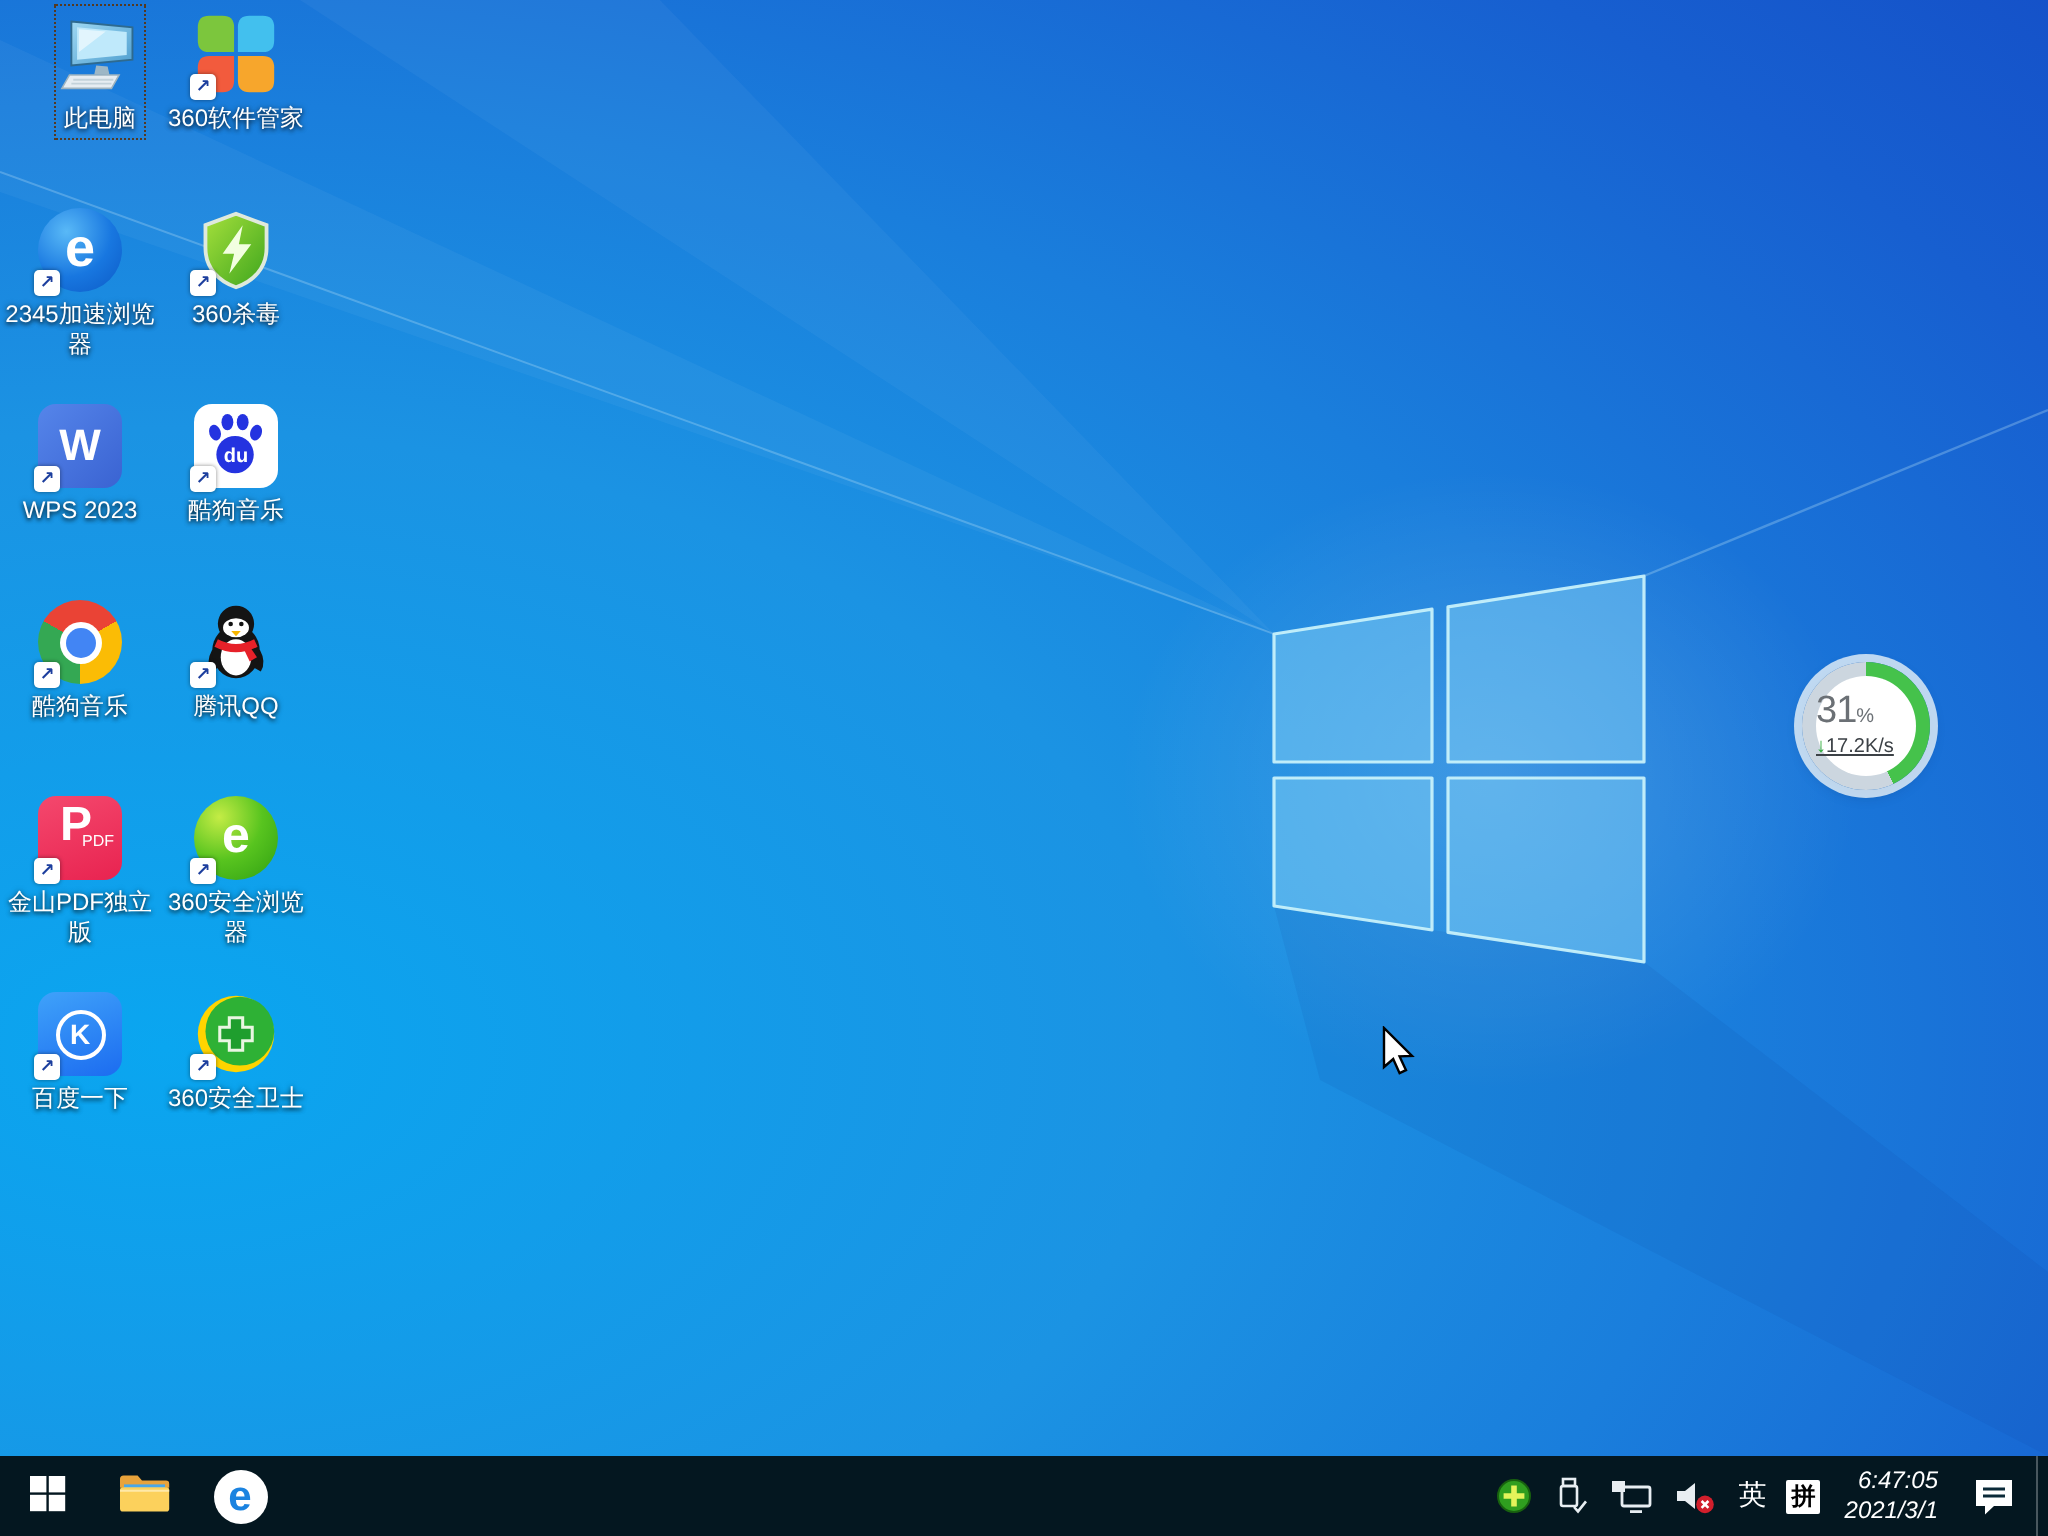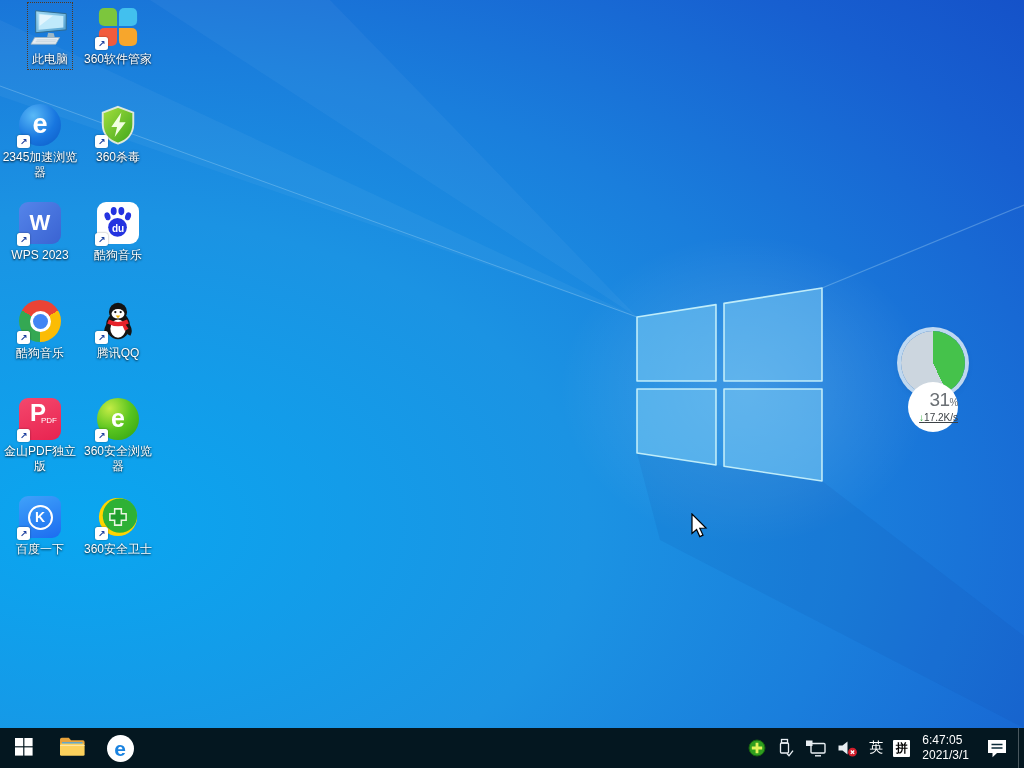--- a/index.html
+++ b/index.html
@@ -54,21 +54,21 @@
     background:linear-gradient(160deg,#3fa2fa,#1c6cf0); }
   .kring{ position:absolute;left:50%;top:50%;width:25px;height:25px;margin:-12.5px 0 0 -12.5px;
     border:2.5px solid #fff;border-radius:50%;display:flex;align-items:center;justify-content:center;
     font-size:14px;font-weight:700;color:#fff; }
 
   
   .net-widget { position:absolute; left:901px; top:331px; width:64px; height:64px; border-radius:50%;
     background:conic-gradient(#45c24b 0 43%, #ccd6df 0 100%);
     box-shadow:0 0 0 4px rgba(233,242,249,.8), 0 2px 7px rgba(8,40,90,.35); cursor:pointer; }
   .net-hole { position:absolute; left:7px; top:7px; width:50px; height:50px; border-radius:50%;
-    background:#fff; display:flex; flex-direction:column; align-items:flex-end; justify-content:center;margin-top:44px; }
+    background:#fff; display:flex; flex-direction:column; align-items:flex-start; justify-content:center; }
   .pct { font-size:19px; line-height:19px; color:#6b7075; letter-spacing:-.5px; }
   .pct .sym { font-size:10px; color:#6b7075; }
   .spd { font-size:10px; line-height:12px; color:#3c4146; white-space:nowrap;text-decoration:underline; }
   .spd .arr { color:#2fae3a; font-weight:700; }
 
   
   .cursor { position:absolute; left:691px; top:513px; pointer-events:none; }
 
   
   .taskbar { position:absolute; left:0; bottom:0; width:1024px; height:40px; background:#041720;
@@ -77,21 +77,21 @@
     justify-content:center; cursor:pointer; }
   .bcirc { width:27px; height:27px; border-radius:50%; background:#fff; display:flex;
     align-items:center; justify-content:center; }
   .be { color:#1b83e0; font-size:21px; font-weight:700; line-height:1; }
   .spacer { flex:1; }
   .tray { display:flex; align-items:center; height:40px; }
   .ti { display:flex; align-items:center; justify-content:center; height:40px; padding:0 5px; cursor:pointer; }
   .ime { font-size:14px; font-weight:400; }
   .imebox span { display:flex; align-items:center; justify-content:center; width:17px; height:17px;
     background:#fff; color:#000; font-size:12px; font-weight:700; border-radius:1px; }
-  .clock { text-align:left; font-size:12px; line-height:15px; padding:0 7px; cursor:pointer; }
+  .clock { text-align:right; font-size:12px; line-height:15px; padding:0 7px; cursor:pointer;font-style:italic; }
   .showdesk { width:6px; height:40px; border-left:1px solid rgba(255,255,255,.28); cursor:pointer; }
 </style>
 </head>
 <body>
 
 <div class="screen">
 
   <div class="desktop">
     <div class="glow"></div>
 

